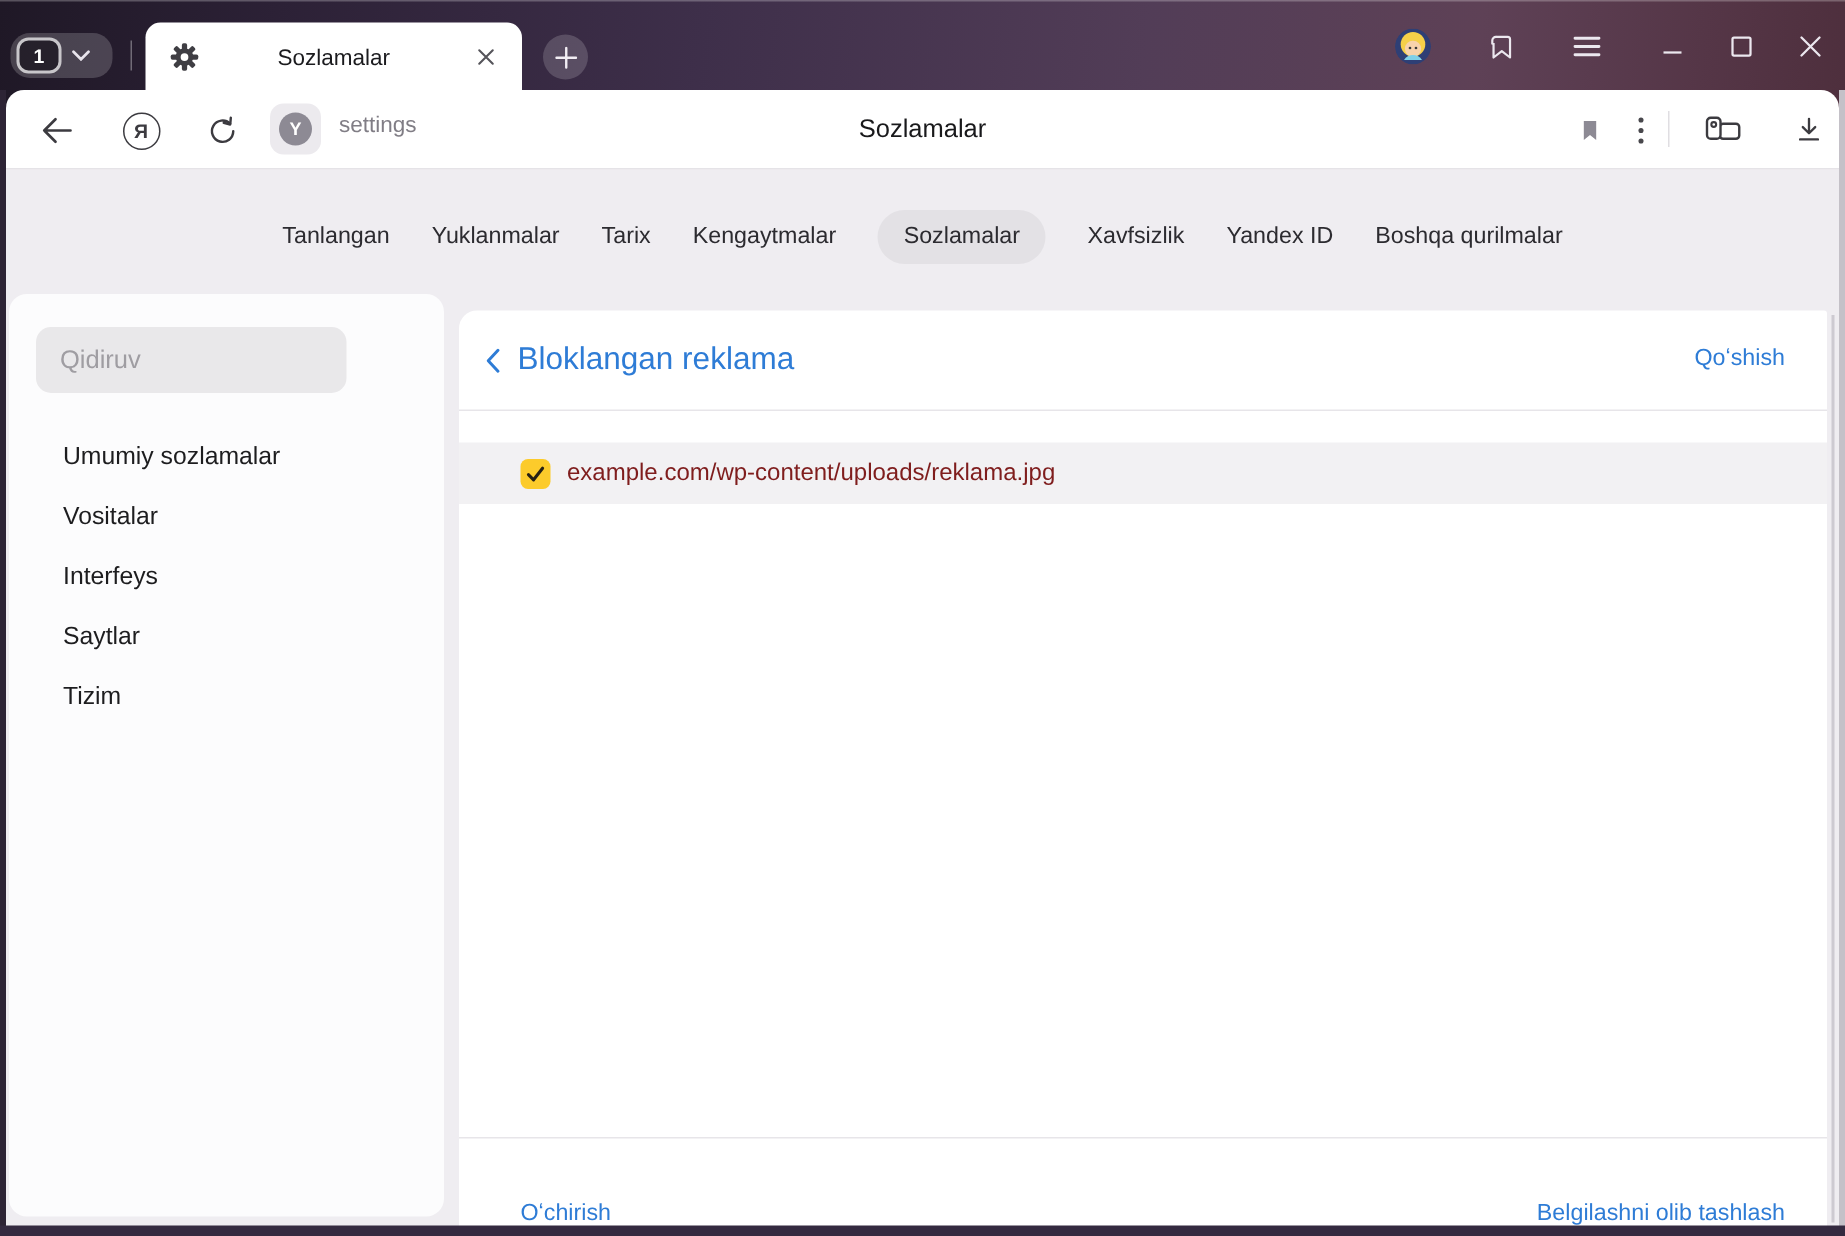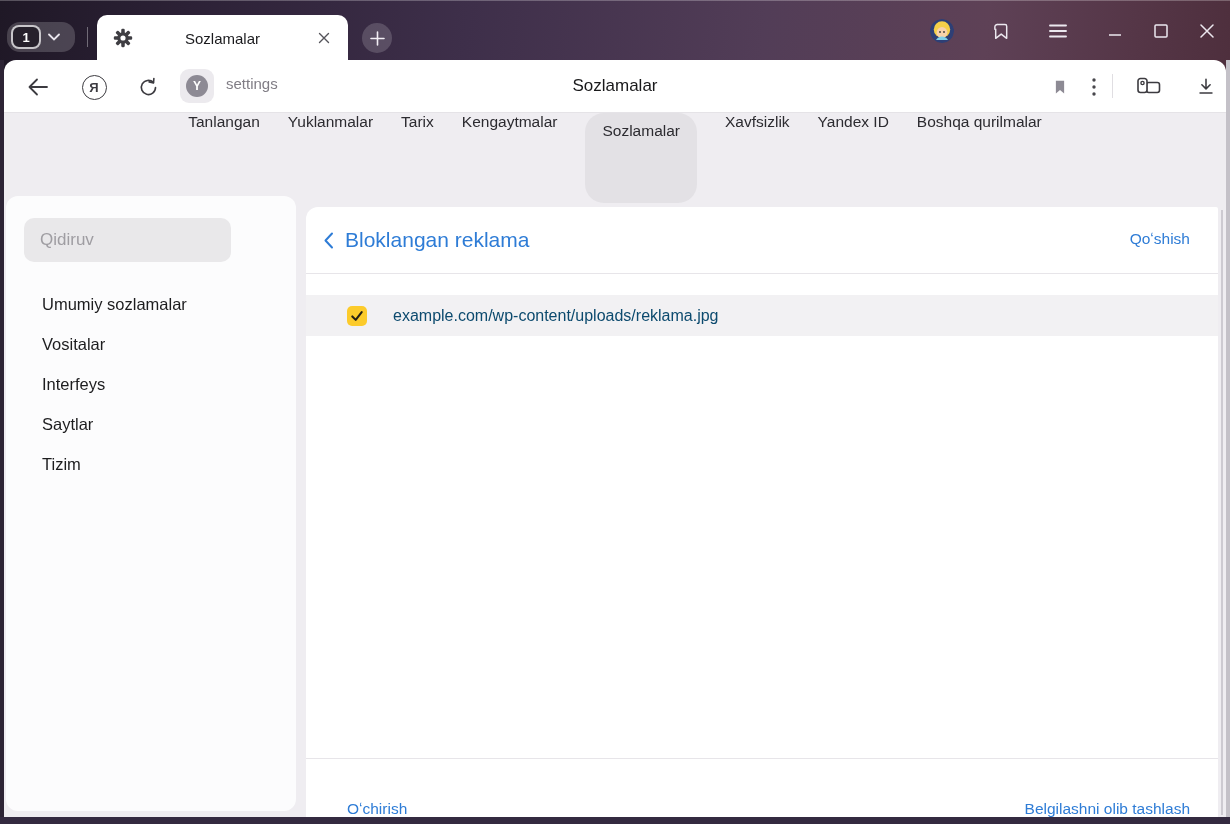--- a/index.html
+++ b/index.html
@@ -41,21 +41,21 @@
   .addr-chip { position:absolute; left:176px; top:9px; width:34px; height:34px; background:#eceaee; border-radius:9px;
     display:flex; align-items:center; justify-content:center; cursor:pointer; }
   .y-badge { width:22px; height:22px; border-radius:50%; background:#8d8a94; color:#fff; font-size:12px; font-weight:bold;
     display:flex; align-items:center; justify-content:center; }
   .addr-text { position:absolute; left:222px; top:15px; font-size:15px; color:#807d85; cursor:text; }
   .center-title { position:absolute; left:0; right:0; top:16px; text-align:center; font-size:17px; color:#19191b; }
   .tb-divider { position:absolute; left:1108px; top:14px; width:1px; height:24px; background:#e0dee2; }
 
   
   .nav-tabs { position:absolute; left:0; top:113px; width:1230px; height:90px;
-    display:flex; justify-content:center; gap:28px; }
+    display:flex; align-items:center; justify-content:center; gap:28px; }
   .nav-tab { font-size:15.5px; color:#2c2b30; cursor:pointer; white-space:nowrap; }
   .nav-tab.active { background:#e3e1e5; border-radius:19px; padding:9px 17px; }
 
   
   .card { background:#fcfcfd; }
   .sidebar { position:absolute; left:6px; top:196px; width:290px; height:615px; border-radius:12px; }
   .search-input { display:block; width:207px; height:44px; margin:22px 0 0 18px; background:#e9e8ea;
     border:none; outline:none; border-radius:10px; padding:0 16px; font-size:17px; color:#333;
     font-family:"Liberation Sans", sans-serif; }
   .search-input::placeholder { color:#9f9da2; }
@@ -65,21 +65,21 @@
   .content { position:absolute; left:306px; top:207px; width:912px; height:611px; background:#fff; border-radius:12px 2px 0 0; }
   .content-header { position:absolute; left:0; top:0; width:100%; height:66px; display:flex; align-items:center; }
   .back-btn { display:flex; align-items:center; margin-left:17px; cursor:pointer; }
   .back-title { margin-left:11px; font-size:21px; color:#2e7cd6; cursor:pointer; }
   .add-link { position:absolute; right:28px; top:23px; font-size:15.5px; color:#2e7cd6; cursor:pointer; }
   .header-divider { position:absolute; left:0; top:66px; width:100%; height:1px; background:#e7e5e9; }
   .list-row { position:absolute; left:0; top:88px; width:100%; height:41px; background:#f2f1f3;
     display:flex; align-items:center; cursor:pointer; }
   .checkbox { width:20px; height:20px; margin-left:41px; border-radius:5px; background:#fccb2b;
     display:flex; align-items:center; justify-content:center; cursor:pointer; }
-  .row-url { margin-left:26px; font-size:16px; color:#0c4a6e; }
+  .row-url { margin-left:11px; font-size:16px; color:#7f1d1d; }
   .footer-divider { position:absolute; left:0; top:551px; width:100%; height:1px; background:#e7e5e9; }
   .content-footer { position:absolute; left:0; top:572px; width:100%; height:59px; display:flex; align-items:center; justify-content:space-between; padding:0 28px 0 41px;text-align:right; }
   .footer-link { font-size:15.5px; color:#2e7cd6; cursor:pointer; }
 
   
   .scroll-line { position:absolute; left:1221px; top:210px; width:2px; height:605px; background:#cdcad1; }
   .edge-left { position:absolute; left:0; top:60px; width:4px; height:764px; background:#2d2435; }
   .edge-right { position:absolute; left:1226px; top:60px; width:4px; height:764px; background:#c4c1c8; }
   .edge-bottom { position:absolute; left:0; top:817px; width:1230px; height:7px; background:#342a40; }
 </style>

